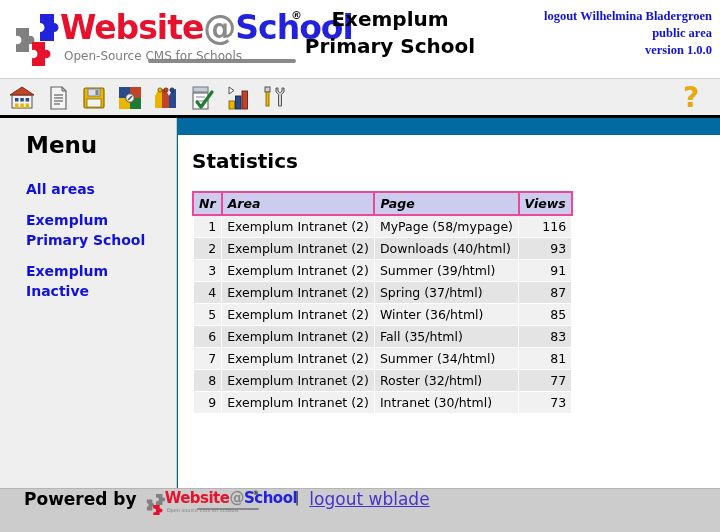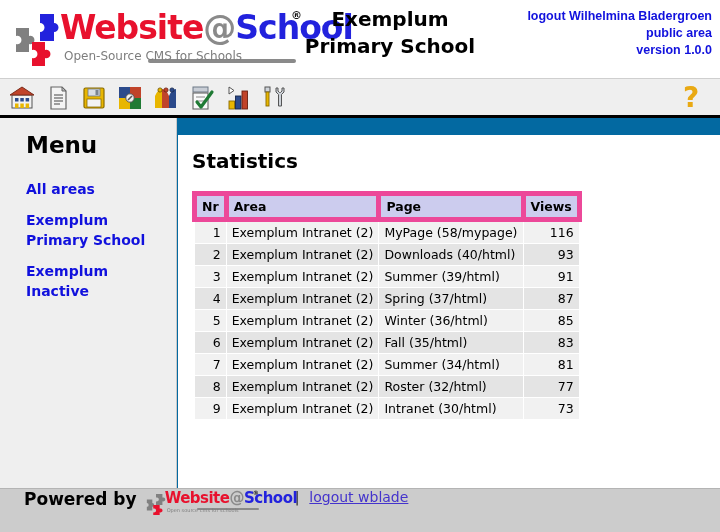--- a/index.html
+++ b/index.html
@@ -71,21 +71,21 @@
   }
 
   .header-right {
     position: absolute;
     right: 8px; top: 8px;
     text-align: right;
     color: #1111dd;
     font-size: 12.5px;
     font-weight: bold;
     line-height: 1.35;
-    font-family: Liberation Sans, sans-serif;
+    font-family: Liberation Serif, serif;
   }
   .header-right div { white-space: nowrap; }
 
   
   .toolbar {
     position: relative;
     height: 40px;
     background: #efefef;
     border-top: 1px solid #cfcfcf;
     border-bottom: 3px solid #000;
@@ -159,22 +159,23 @@
     border-collapse: collapse;
     font-family: "DejaVu Sans", sans-serif;
     font-size: 12.5px;
     color:#000;
   }
   table.stats th {
     background:#ccccee;
     font-weight: bold;
     text-align: left;
     padding: 3px 5px 3px 5px;
-    border: 5px solid #ec4899;
+    border: 2px solid #ec4899;
     white-space: nowrap;
+    font-style: italic;
   }
   table.stats th.nr { text-align:left; }
   table.stats td {
     padding: 3px 5px 3px 5px;
     border: 1px solid #ffffff;
     background:#f1f1f1;
     white-space: nowrap;
   }
   table.stats tr.odd td { background:#f1f1f1; }
   table.stats tr.even td { background:#e4e4e4; }
@@ -208,21 +209,21 @@
     white-space:nowrap; line-height:1;
   }
   .ml-tag {
     position:absolute; left:22px; top:18px;
     font-size:5px; color:#7d7d7d; white-space:nowrap;
   }
   .ml-reg { position:absolute; left:108px; top:0px; font-size:6px; color:#111; font-weight:bold; }
   .ml-underline { position:absolute; left:52px; top:19px; width:62px; height:2px; background:#8a8a8a; border-radius:1px; }
   .foot-sep { color:#222; font-size:14px; margin: 0 10px 0 0; }
   .foot-link {
-    color:#4433cc; font-size:14px;
+    color:#4433cc; font-size:17px;
     text-decoration: underline; cursor:pointer;
     font-family:"DejaVu Sans", sans-serif;
   }
 </style>
 </head>
 <body>
 
 <div id="page">
 
   <div class="header">

